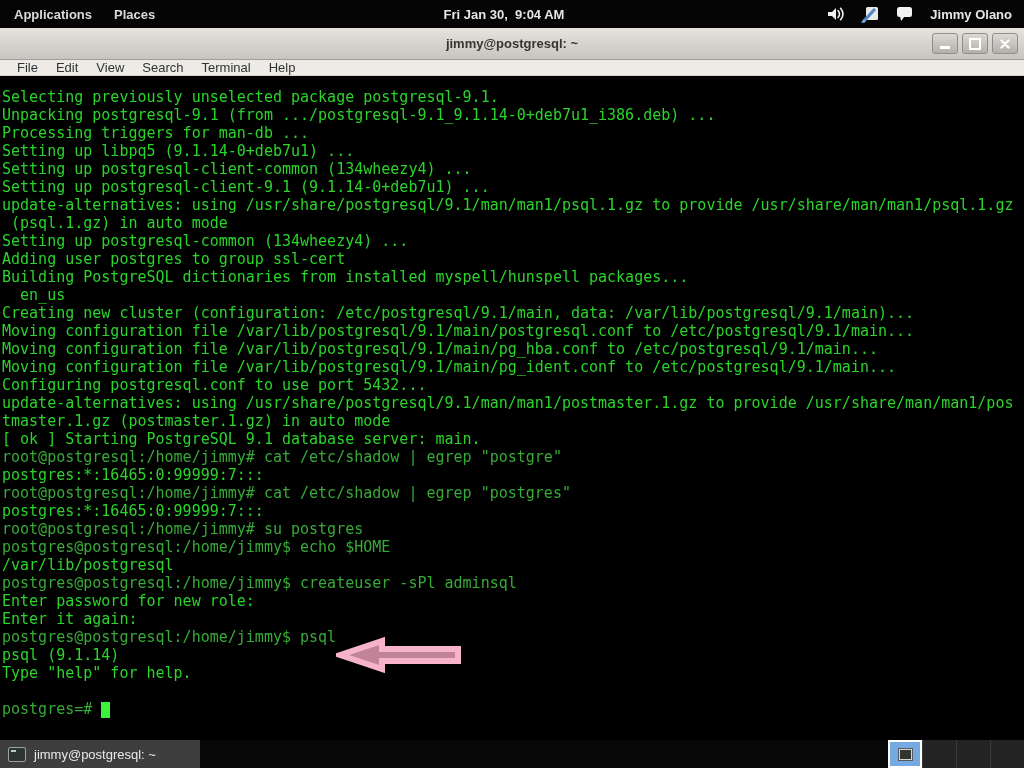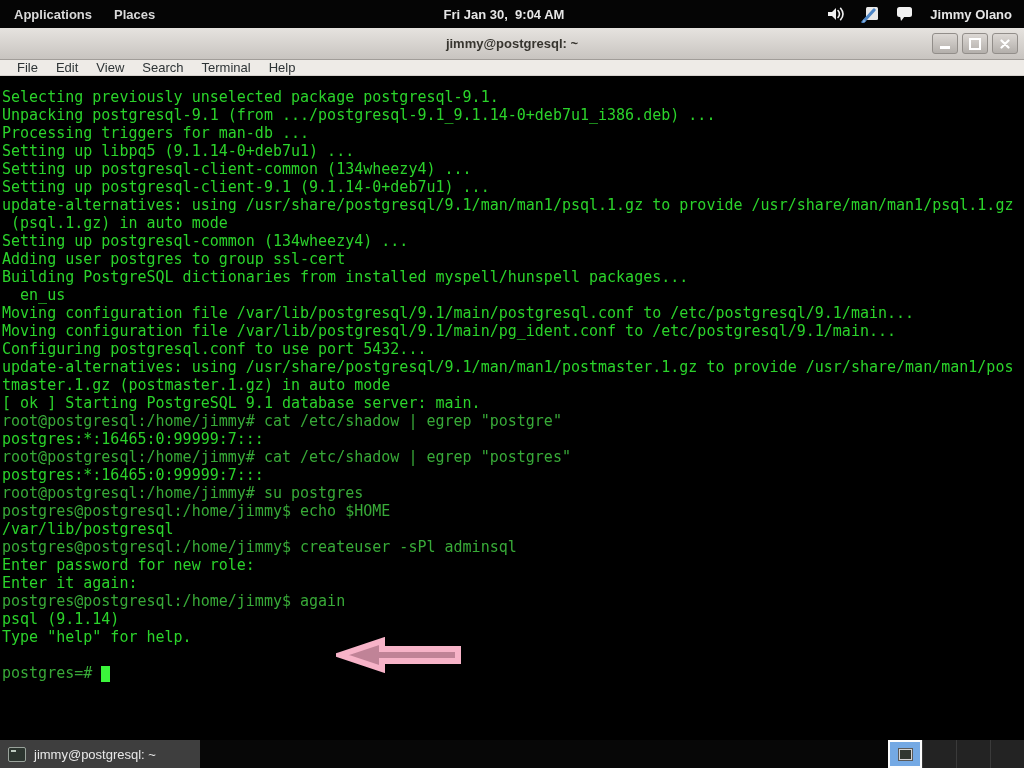--- a/index.html
+++ b/index.html
@@ -114,37 +114,39 @@
           <div class="tl out">Processing triggers for man-db ...</div>
           <div class="tl out">Setting up libpq5 (9.1.14-0+deb7u1) ...</div>
           <div class="tl out">Setting up postgresql-client-common (134wheezy4) ...</div>
           <div class="tl out">Setting up postgresql-client-9.1 (9.1.14-0+deb7u1) ...</div>
           <div class="tl out">update-alternatives: using /usr/share/postgresql/9.1/man/man1/psql.1.gz to provide /usr/share/man/man1/psql.1.gz</div>
           <div class="tl out"> (psql.1.gz) in auto mode</div>
           <div class="tl out">Setting up postgresql-common (134wheezy4) ...</div>
           <div class="tl out">Adding user postgres to group ssl-cert</div>
           <div class="tl out">Building PostgreSQL dictionaries from installed myspell/hunspell packages...</div>
           <div class="tl out">  en_us</div>
+          <div class="tl out">Creating new cluster (configuration: /etc/postgresql/9.1/main, data: /var/lib/postgresql/9.1/main)...</div>
           <div class="tl out">Moving configuration file /var/lib/postgresql/9.1/main/postgresql.conf to /etc/postgresql/9.1/main...</div>
+          <div class="tl out">Moving configuration file /var/lib/postgresql/9.1/main/pg_hba.conf to /etc/postgresql/9.1/main...</div>
           <div class="tl out">Moving configuration file /var/lib/postgresql/9.1/main/pg_ident.conf to /etc/postgresql/9.1/main...</div>
           <div class="tl out">Configuring postgresql.conf to use port 5432...</div>
           <div class="tl out">update-alternatives: using /usr/share/postgresql/9.1/man/man1/postmaster.1.gz to provide /usr/share/man/man1/pos</div>
           <div class="tl out">tmaster.1.gz (postmaster.1.gz) in auto mode</div>
           <div class="tl out">[ ok ] Starting PostgreSQL 9.1 database server: main.</div>
           <div class="tl cmd">root@postgresql:/home/jimmy# cat /etc/shadow | egrep "postgre"</div>
           <div class="tl out">postgres:*:16465:0:99999:7:::</div>
           <div class="tl cmd">root@postgresql:/home/jimmy# cat /etc/shadow | egrep "postgres"</div>
           <div class="tl out">postgres:*:16465:0:99999:7:::</div>
           <div class="tl cmd">root@postgresql:/home/jimmy# su postgres</div>
           <div class="tl cmd">postgres@postgresql:/home/jimmy$ echo $HOME</div>
           <div class="tl out">/var/lib/postgresql</div>
           <div class="tl cmd">postgres@postgresql:/home/jimmy$ createuser -sPl adminsql</div>
           <div class="tl out">Enter password for new role:</div>
           <div class="tl out">Enter it again:</div>
-          <div class="tl cmd">postgres@postgresql:/home/jimmy$ again</div>
+          <div class="tl cmd">postgres@postgresql:/home/jimmy$ psql</div>
           <div class="tl out">psql (9.1.14)</div>
           <div class="tl out">Type "help" for help.</div>
           <div class="tl out"></div>
           <div class="tl cmd">postgres=# <span class="cursor"></span></div>
         </div>
       <svg class="annotation-arrow" viewBox="0 0 128 36">
         <polygon points="4,18 46,4 46,12 122,12 122,24 46,24 46,32" fill="#c08397" stroke="#f7b3c8" stroke-width="6" stroke-linejoin="miter"></polygon>
       </svg>
     </div>
   </div>

